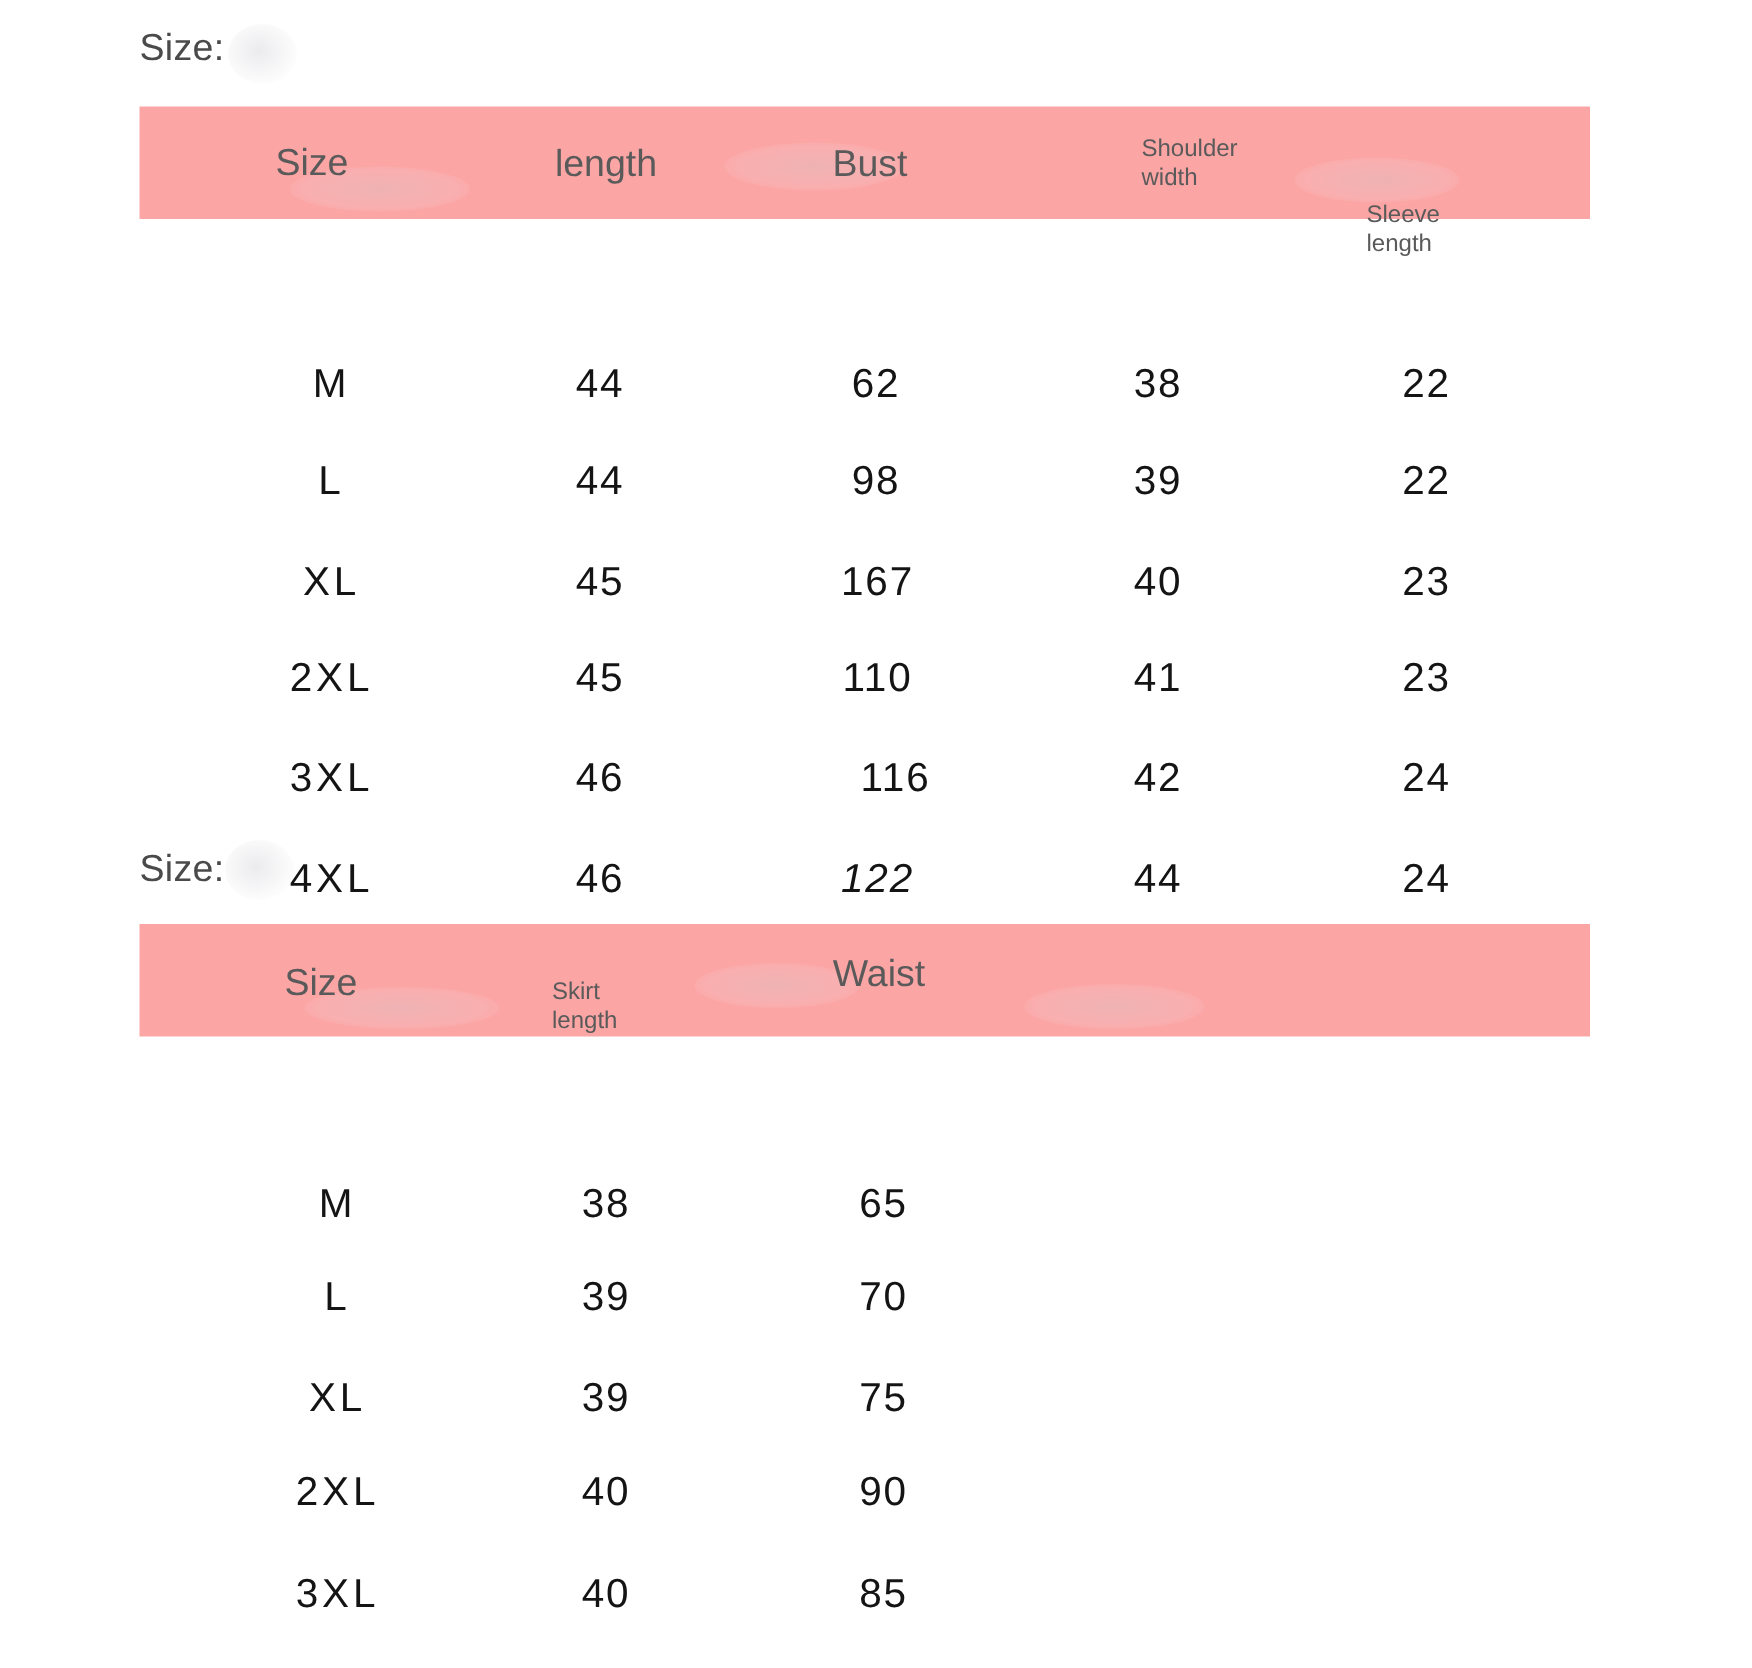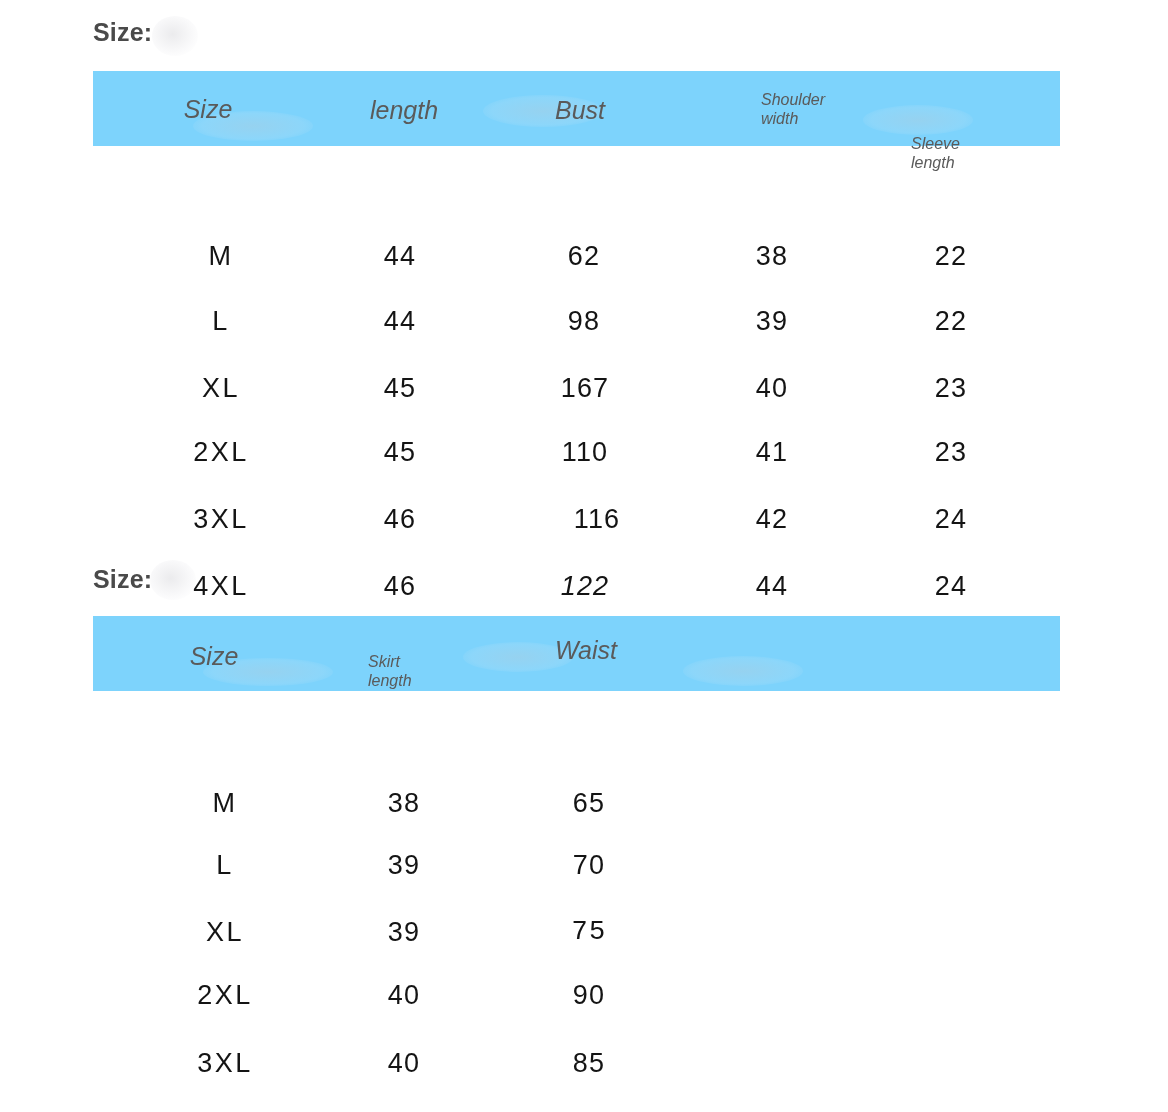--- a/index.html
+++ b/index.html
@@ -21,21 +21,21 @@
     width: 1168px;
     height: 1112px;
   }
 
   
   .section-label {
     position: absolute;
     left: 93px;
     font-size: 25px;
     color: #4a4a4a;
-    font-weight: 700;
+    font-weight: 400;
     letter-spacing: 0.2px;
     white-space: nowrap;
   }
   .watermark-blob {
     position: absolute;
     width: 46px;
     height: 40px;
     border-radius: 50%;
     background: radial-gradient(ellipse at 45% 45%, rgba(205,205,210,0.40) 0%, rgba(225,225,230,0.20) 55%, rgba(255,255,255,0) 80%);
     pointer-events: none;
@@ -43,24 +43,23 @@
 
   
   .size-table {
     position: absolute;
     left: 93px;
     width: 967px;
   }
 
   .header-band {
     position: relative;
-    background: #7dd3fc;
+    background: #fca5a5;
     width: 100%;
     box-sizing: border-box;
-    font-style: italic;
   }
 
   .header-cell {
     position: absolute;
     color: #5a5a5a;
     font-weight: 400;
     white-space: pre-line;
   }
   .header-cell.big {
     font-size: 25px;
@@ -204,21 +203,21 @@
 
       <div class="data-row" style="top: 174px;">
         <div class="cell size-col" style="left: 132px;">L</div>
         <div class="cell" style="left: 311px;">39</div>
         <div class="cell" style="left: 496px;">70</div>
       </div>
 
       <div class="data-row" style="top: 241px;">
         <div class="cell size-col" style="left: 132px;">XL</div>
         <div class="cell" style="left: 311px;">39</div>
-        <div class="cell" style="left: 496px; font-family: Liberation Mono, monospace;">75</div>
+        <div class="cell" style="left: 496px;">75</div>
       </div>
 
       <div class="data-row" style="top: 304px;">
         <div class="cell size-col" style="left: 132px;">2XL</div>
         <div class="cell" style="left: 311px;">40</div>
         <div class="cell" style="left: 496px;">90</div>
       </div>
 
       <div class="data-row" style="top: 372px;">
         <div class="cell size-col" style="left: 132px;">3XL</div>

